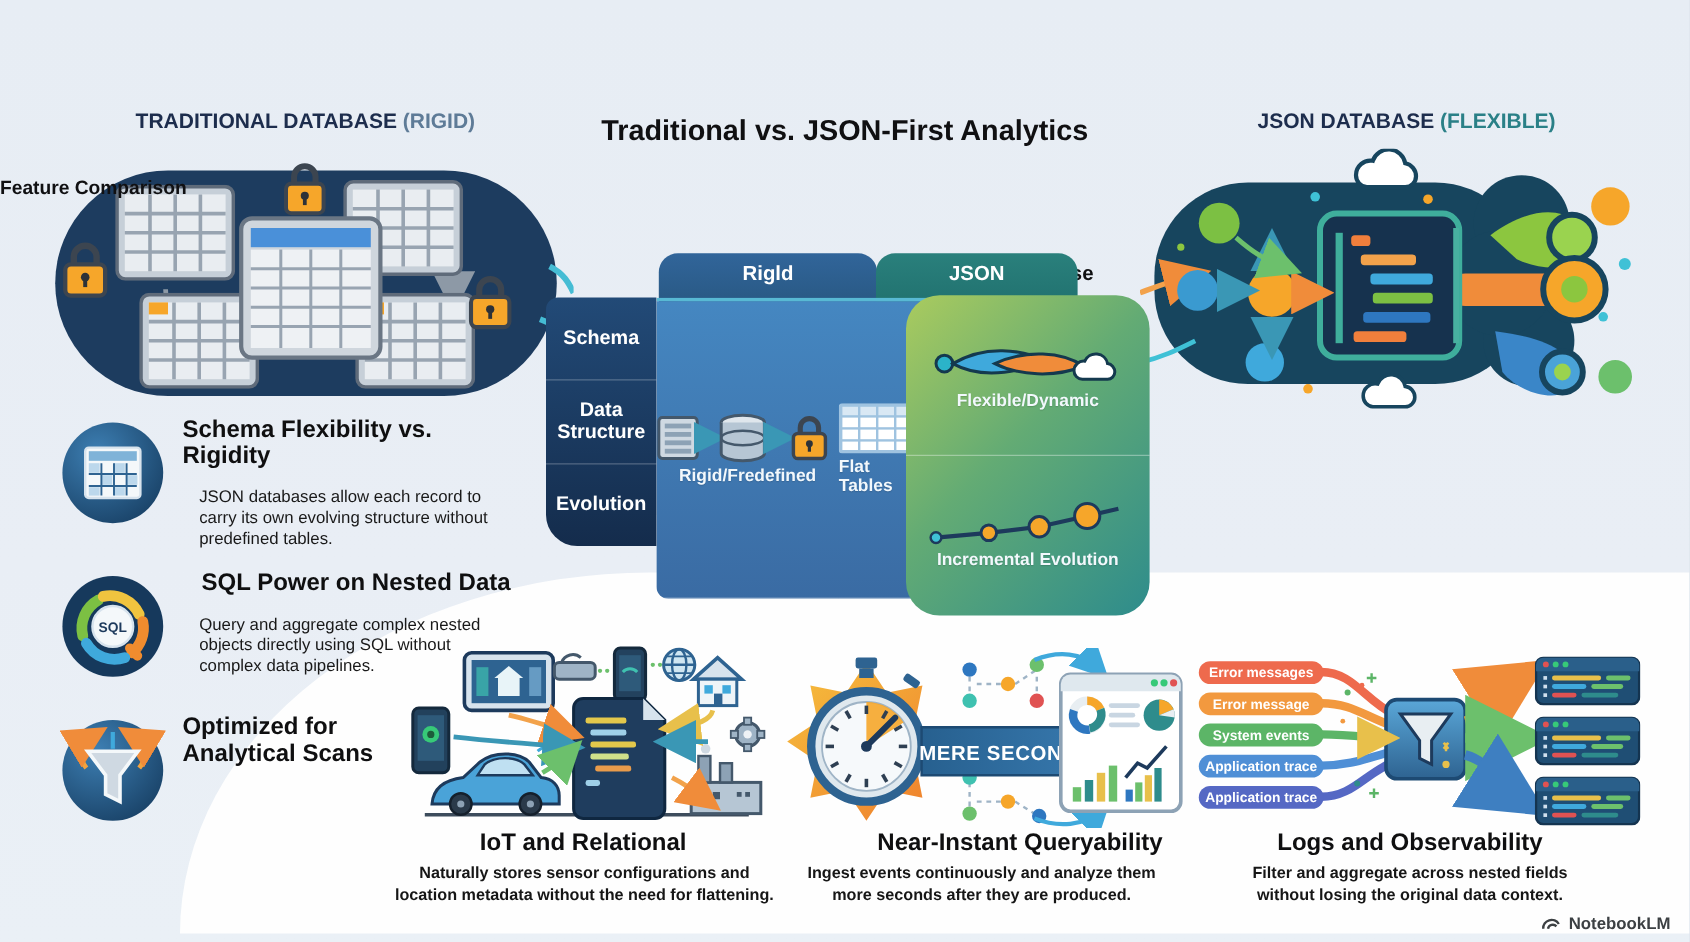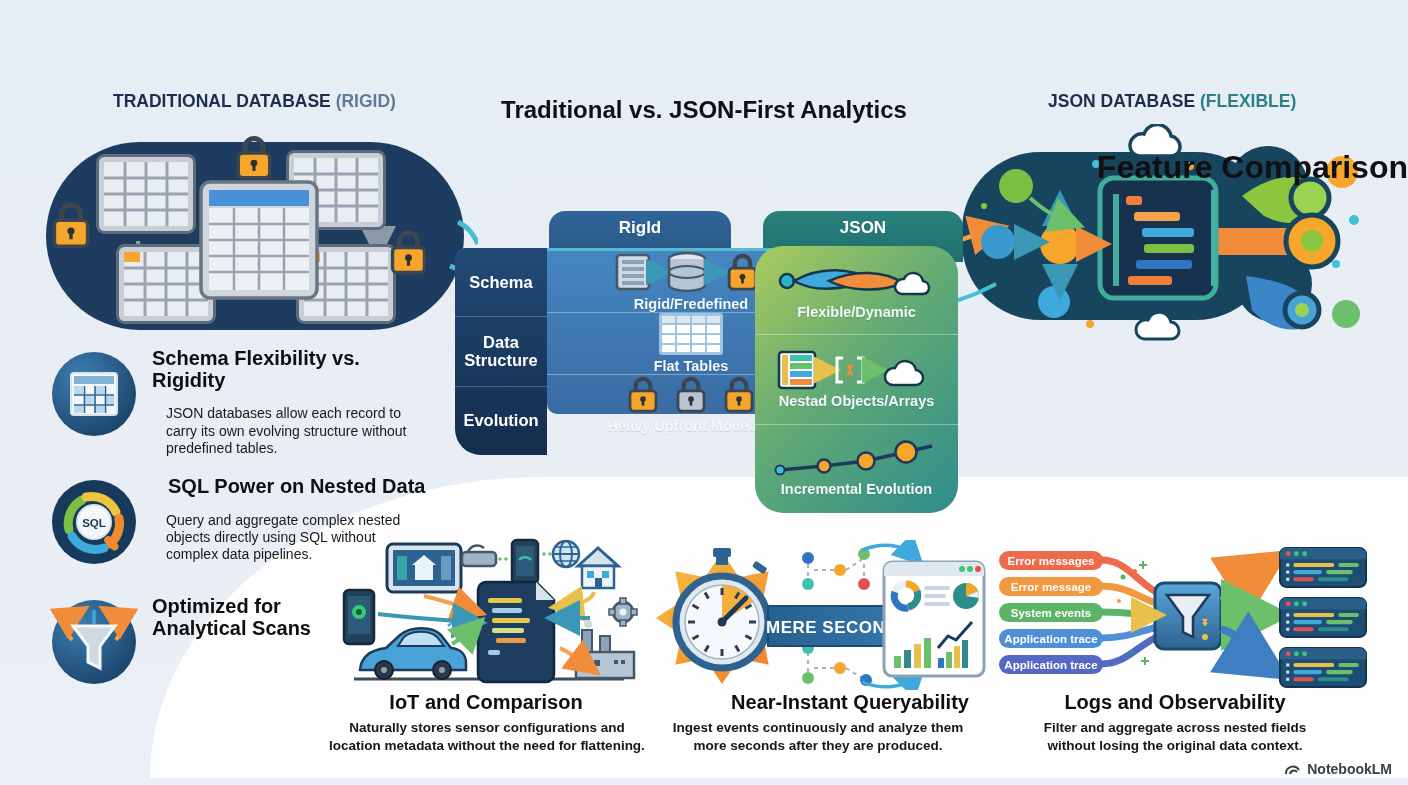--- a/index.html
+++ b/index.html
@@ -8,41 +8,41 @@
     background:linear-gradient(180deg,#e7edf4 0%,#e9eef5 60%,#eaf0f6 100%);}
   .white-panel{position:absolute;left:150px;top:477px;right:0;bottom:7px;
     background:#fefefe;border-top-left-radius:430px 330px;}
   h1.title{position:absolute;top:24px;left:0;right:0;margin:0;text-align:center;
     font-size:39px;font-weight:800;color:#1b2a4a;letter-spacing:-0.5px;}
   .sublabel{position:absolute;top:91px;font-size:17.5px;font-weight:800;color:#1d2d4d;letter-spacing:0;}
   .sublabel .qual-muted{color:#5e7b97;}
   .sublabel .qual-teal{color:#2a8087;}
   .subcenter{position:absolute;top:96px;left:0;right:0;text-align:center;
     font-size:24px;font-weight:800;color:#101012;}
-  .cmp-title{position:absolute;top:149px;left:0;right:0;text-align:right;
-    font-size:32px;font-weight:800;color:#101012;}
+  .cmp-title{position:absolute;top:149px;left:0;right:0;text-align:left;
+    font-size:16px;font-weight:800;color:#101012;}
   .colhead{position:absolute;top:186px;font-size:17px;font-weight:800;color:#101012;text-align:center;margin-top:32px;}
   .colhead.c1{left:531px;width:200px;}
   .colhead.c2{left:748px;width:200px;}
   .pill{position:absolute;top:211px;height:44px;border-radius:16px 16px 0 0;
     display:flex;align-items:flex-start;justify-content:center;padding-top:7px;
     color:#fff;font-weight:800;font-size:17px;}
   .pill-rigid{left:549px;width:182px;background:linear-gradient(180deg,#31659a,#27567f);}
-  .pill-json{left:763px;width:200px;background:linear-gradient(180deg,#2a807c,#1f6f6d);}
+  .pill-json{left:730px;width:168px;background:linear-gradient(180deg,#2a807c,#1f6f6d);}
   .rowlabels{position:absolute;left:455px;top:248px;width:92px;height:207px;
     background:linear-gradient(180deg,#224a77,#142c4c);
     border-radius:10px 0 0 26px;display:flex;flex-direction:column;z-index:3;}
   .rowlabels .rl{flex:1;display:flex;align-items:center;justify-content:center;
     color:#fff;font-size:16.5px;font-weight:800;text-align:center;line-height:1.15;
     border-bottom:1px solid rgba(255,255,255,.25);padding:0 6px;}
   .rowlabels .rl:last-child{border-bottom:none;}
-  .bluezone{position:absolute;left:547px;top:248px;width:288px;height:166px;
+  .bluezone{position:absolute;left:547px;top:248px;width:288px;height:251px;
     background:linear-gradient(180deg,#4587c1,#3a6ba3);
     border-top:3px solid #58b9d4;box-sizing:border-box;
-    border-radius:0 10px 26px 10px;display:flex;flex-direction:column;z-index:2;}
+    border-radius:0 10px 26px 10px;display:flex;flex-direction:row;z-index:2;}
   .greenpanel{position:absolute;left:755px;top:246px;width:203px;height:267px;
     background:linear-gradient(135deg,#aacb5e 0%,#63ab74 45%,#2e8c8c 100%);
     border-radius:28px;display:flex;flex-direction:column;z-index:4;}
   .cmp-cell{flex:1;display:flex;flex-direction:column;align-items:center;justify-content:center;
     gap:3px;border-bottom:1px solid rgba(255,255,255,.35);}
   .cmp-cell:last-child{border-bottom:none;}
   .cmp-cell .celllabel{color:#f2f8fc;font-size:14.5px;font-weight:600;text-shadow:0 1px 1px rgba(0,0,0,.15);}
   .benefit{position:absolute;left:50px;width:380px;}
   .benefit .bicon{position:absolute;left:0;top:2px;width:88px;height:88px;}
   .benefit .btext{margin-left:102px;}
@@ -316,37 +316,20 @@
     <div class="cmp-cell">
       <svg width="160" height="40" viewBox="0 0 160 40">
         <circle cx="10" cy="20" r="7" fill="#2bb3c9" stroke="#14394e" stroke-width="2.5"></circle>
         <path d="M17,20 C44,4 74,8 96,18 C72,27 42,34 17,20 Z" fill="#3fa9dc" stroke="#14394e" stroke-width="2.5"></path>
         <path d="M52,20 C78,8 108,10 126,22 C102,32 72,30 52,20 Z" fill="#f08c3a" stroke="#14394e" stroke-width="2.5"></path>
         <path d="M118,26 a8,8 0 0 1 9,-8 a10,10 0 0 1 19,2 a7,7 0 0 1 6,7 a6,6 0 0 1 -6,6 h-21 a7,7 0 0 1 -7,-7 Z" fill="#fff" stroke="#14394e" stroke-width="2.5"></path>
       </svg>
       <div class="celllabel">Flexible/Dynamic</div>
     </div>
     <div class="cmp-cell">
-      <svg width="160" height="40" viewBox="0 0 160 40">
-        <rect x="2" y="2" width="36" height="36" rx="3" fill="#fff" stroke="#14394e" stroke-width="2.5"></rect>
-        <rect x="5" y="5" width="6" height="30" fill="#e8c04b"></rect>
-        <rect x="13" y="5" width="22" height="6" fill="#3fc1b0"></rect>
-          <rect x="13" y="13" width="22" height="6" fill="#6cc06c"></rect>
-        <rect x="13" y="21" width="22" height="6" fill="#3fa9dc"></rect>
-          <rect x="13" y="29" width="22" height="6" fill="#f08c3a"></rect>
-        <path d="M44,20 h8" stroke="#ffffff" stroke-width="3" marker-end="url(#mY)"></path>
-        <path d="M66,8 h-6 v24 h6" fill="none" stroke="#fff" stroke-width="3"></path>
-        <path d="M80,8 h6 v24 h-6" fill="none" stroke="#fff" stroke-width="3"></path>
-        <path d="M70,15 c4,2 4,8 0,10 M76,15 c-4,2 -4,8 0,10" fill="none" stroke="#f08c3a" stroke-width="2.5"></path>
-        <path d="M92,20 h8" stroke="#ffffff" stroke-width="3" marker-end="url(#mG)"></path>
-        <path d="M108,27 a9,9 0 0 1 10,-9 a11,11 0 0 1 21,2 a8,8 0 0 1 7,8 a7,7 0 0 1 -7,7 h-23 a8,8 0 0 1 -8,-8 Z" fill="#fff" stroke="#14394e" stroke-width="2.5"></path>
-      </svg>
-      <div class="celllabel">Nestad Objects/Arrays</div>
-    </div>
-    <div class="cmp-cell">
       <svg width="170" height="38" viewBox="0 0 170 38">
         <path d="M8,30 L52,26 L94,21 L134,12 L160,6" fill="none" stroke="#1d3a5c" stroke-width="3.5"></path>
         <circle cx="8" cy="30" r="4.5" fill="#3fc1d6" stroke="#1d3a5c" stroke-width="2"></circle>
         <circle cx="52" cy="26" r="6.5" fill="#f6a62a" stroke="#1d3a5c" stroke-width="2.5"></circle>
         <circle cx="94" cy="21" r="8.5" fill="#f6a62a" stroke="#1d3a5c" stroke-width="2.5"></circle>
         <circle cx="134" cy="12" r="10.5" fill="#f6a62a" stroke="#1d3a5c" stroke-width="2.5"></circle>
       </svg>
       <div class="celllabel">Incremental Evolution</div>
     </div>
   </div>
@@ -621,21 +604,21 @@
       <path d="M146,70 h10" stroke="#e8eef2" stroke-width="4" marker-end="url(#mY)"></path>
     </g>
     <path d="M226,56 C248,50 252,32 268,22" fill="none" stroke="#f2a23f" stroke-width="8" marker-end="url(#mO)"></path>
     <path d="M226,70 C242,70 252,70 266,70" fill="none" stroke="#6cc06c" stroke-width="8" marker-end="url(#mG)"></path>
     <path d="M226,84 C248,90 252,108 268,118" fill="none" stroke="#3e7fc1" stroke-width="8" marker-end="url(#mB)"></path>
     <use href="#sym-termwin" x="284" y="2" width="88" height="41"></use>
     <use href="#sym-termwin" x="284" y="52" width="88" height="41"></use>
     <use href="#sym-termwin" x="284" y="102" width="88" height="41"></use>
   </svg>
 
-  <div class="app-title" style="left:336px;width:300px;">IoT and Comparison</div>
+  <div class="app-title" style="left:336px;width:300px;">IoT and Relational</div>
   <div class="app-desc" style="left:322px;width:330px;">Naturally stores sensor configurations and location metadata without the need for flattening.</div>
 
   <div class="app-title" style="left:700px;width:300px;">Near-Instant Queryability</div>
   <div class="app-desc" style="left:663px;width:310px;">Ingest events continuously and analyze them more seconds after they are produced.</div>
 
   <div class="app-title" style="left:1025px;width:300px;">Logs and Observability</div>
   <div class="app-desc" style="left:1020px;width:310px;">Filter and aggregate across nested fields without losing the original data context.</div>
 
   <div class="watermark">
     <svg width="18" height="15" viewBox="0 0 18 15">

